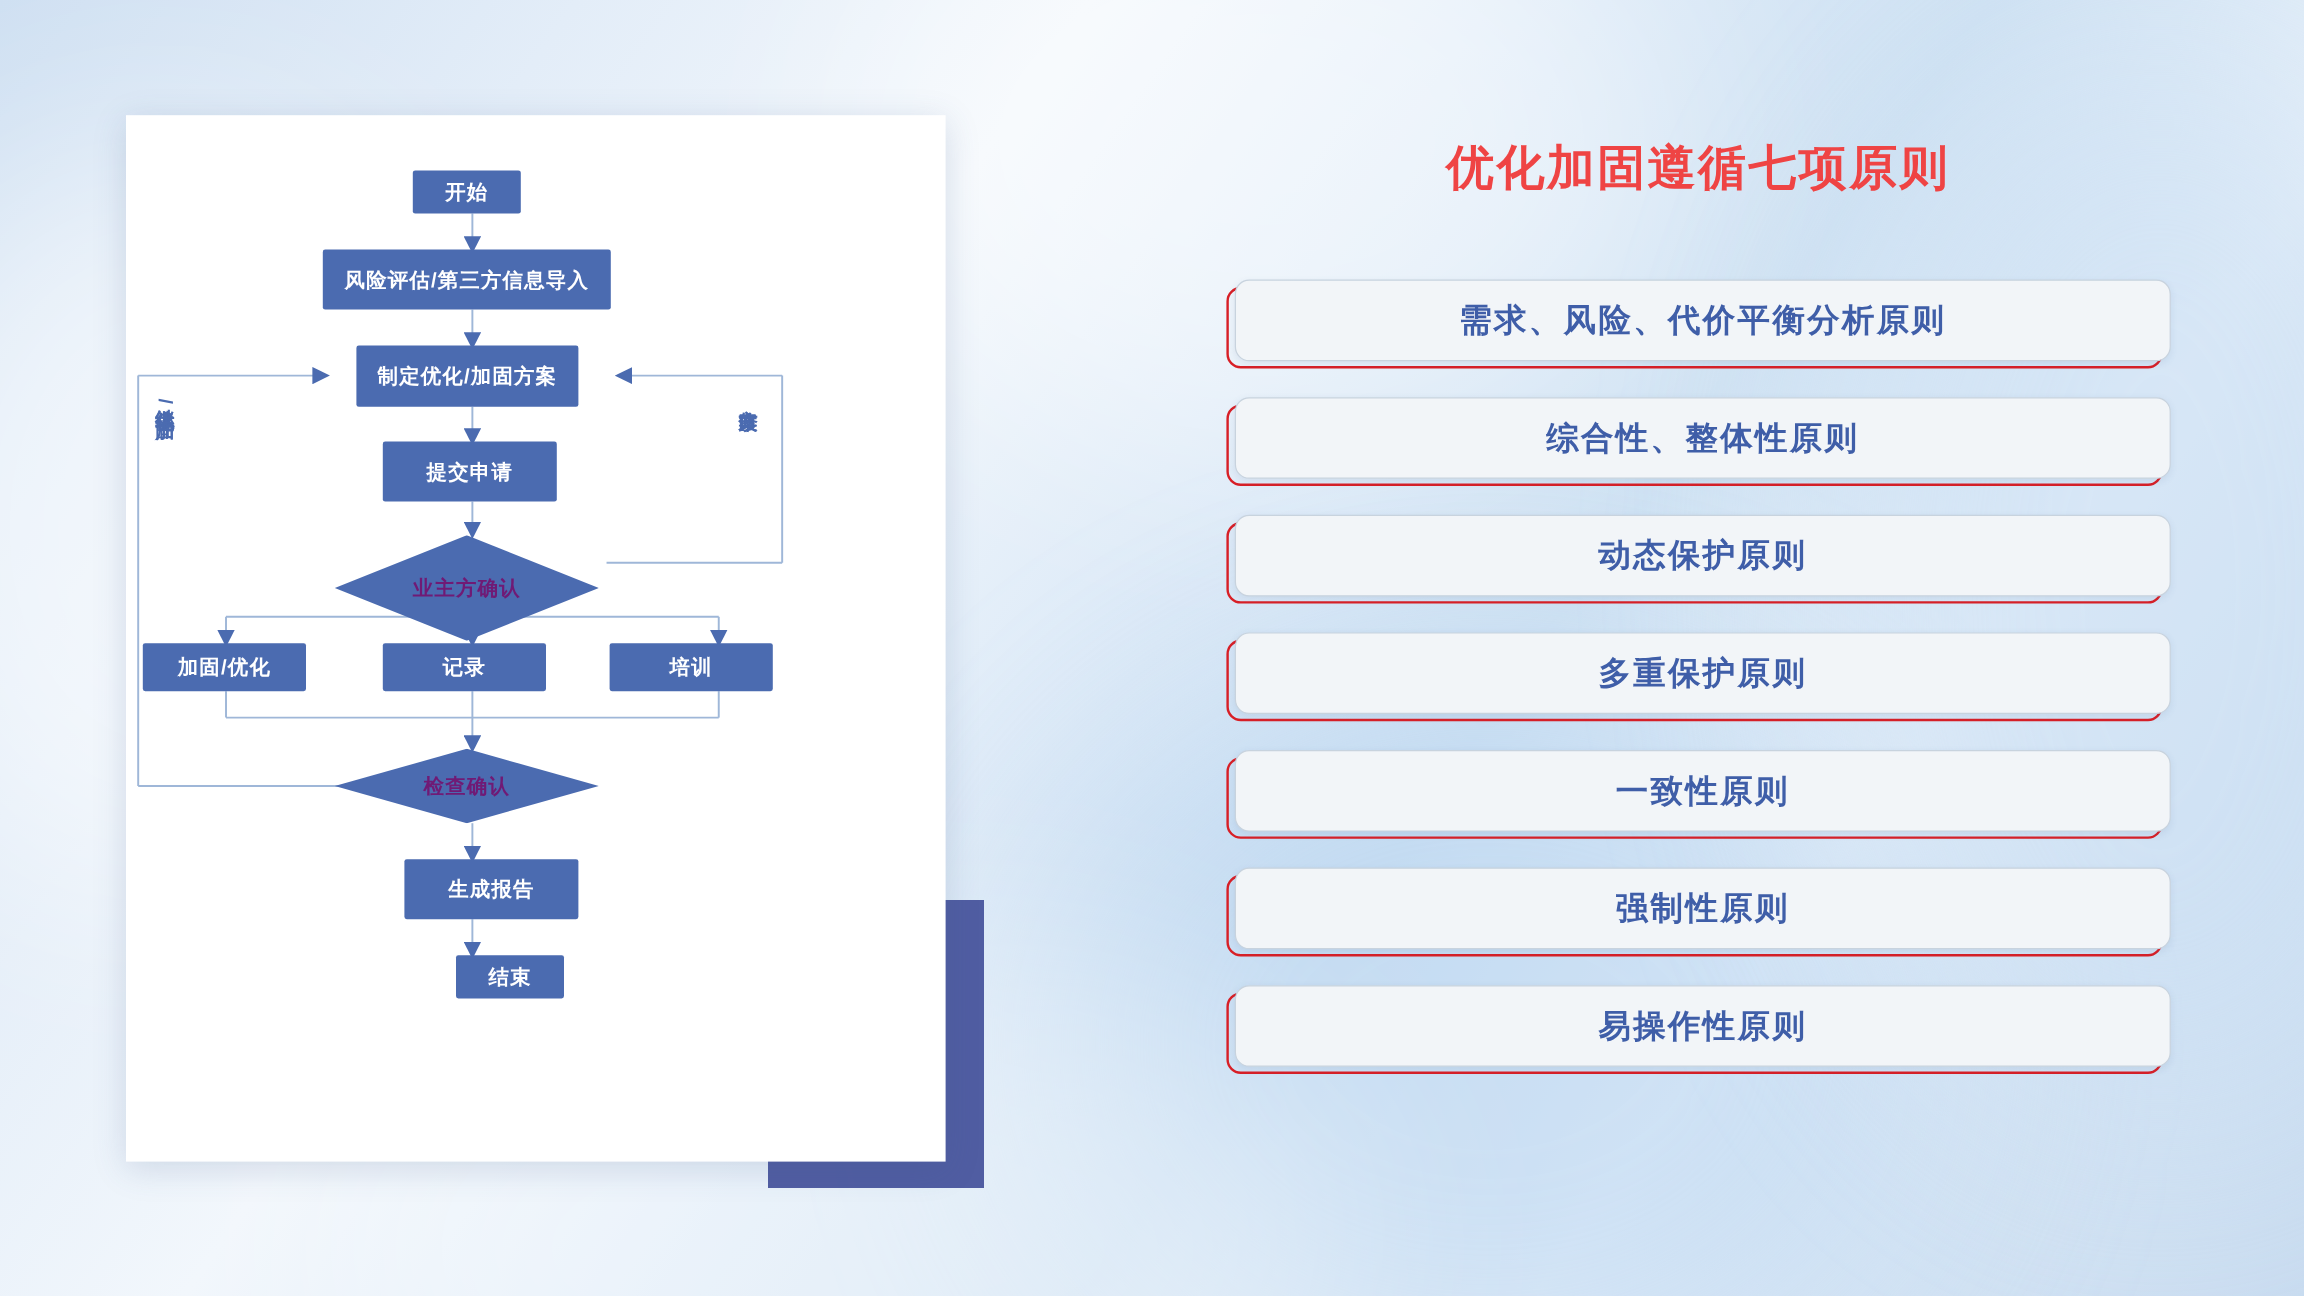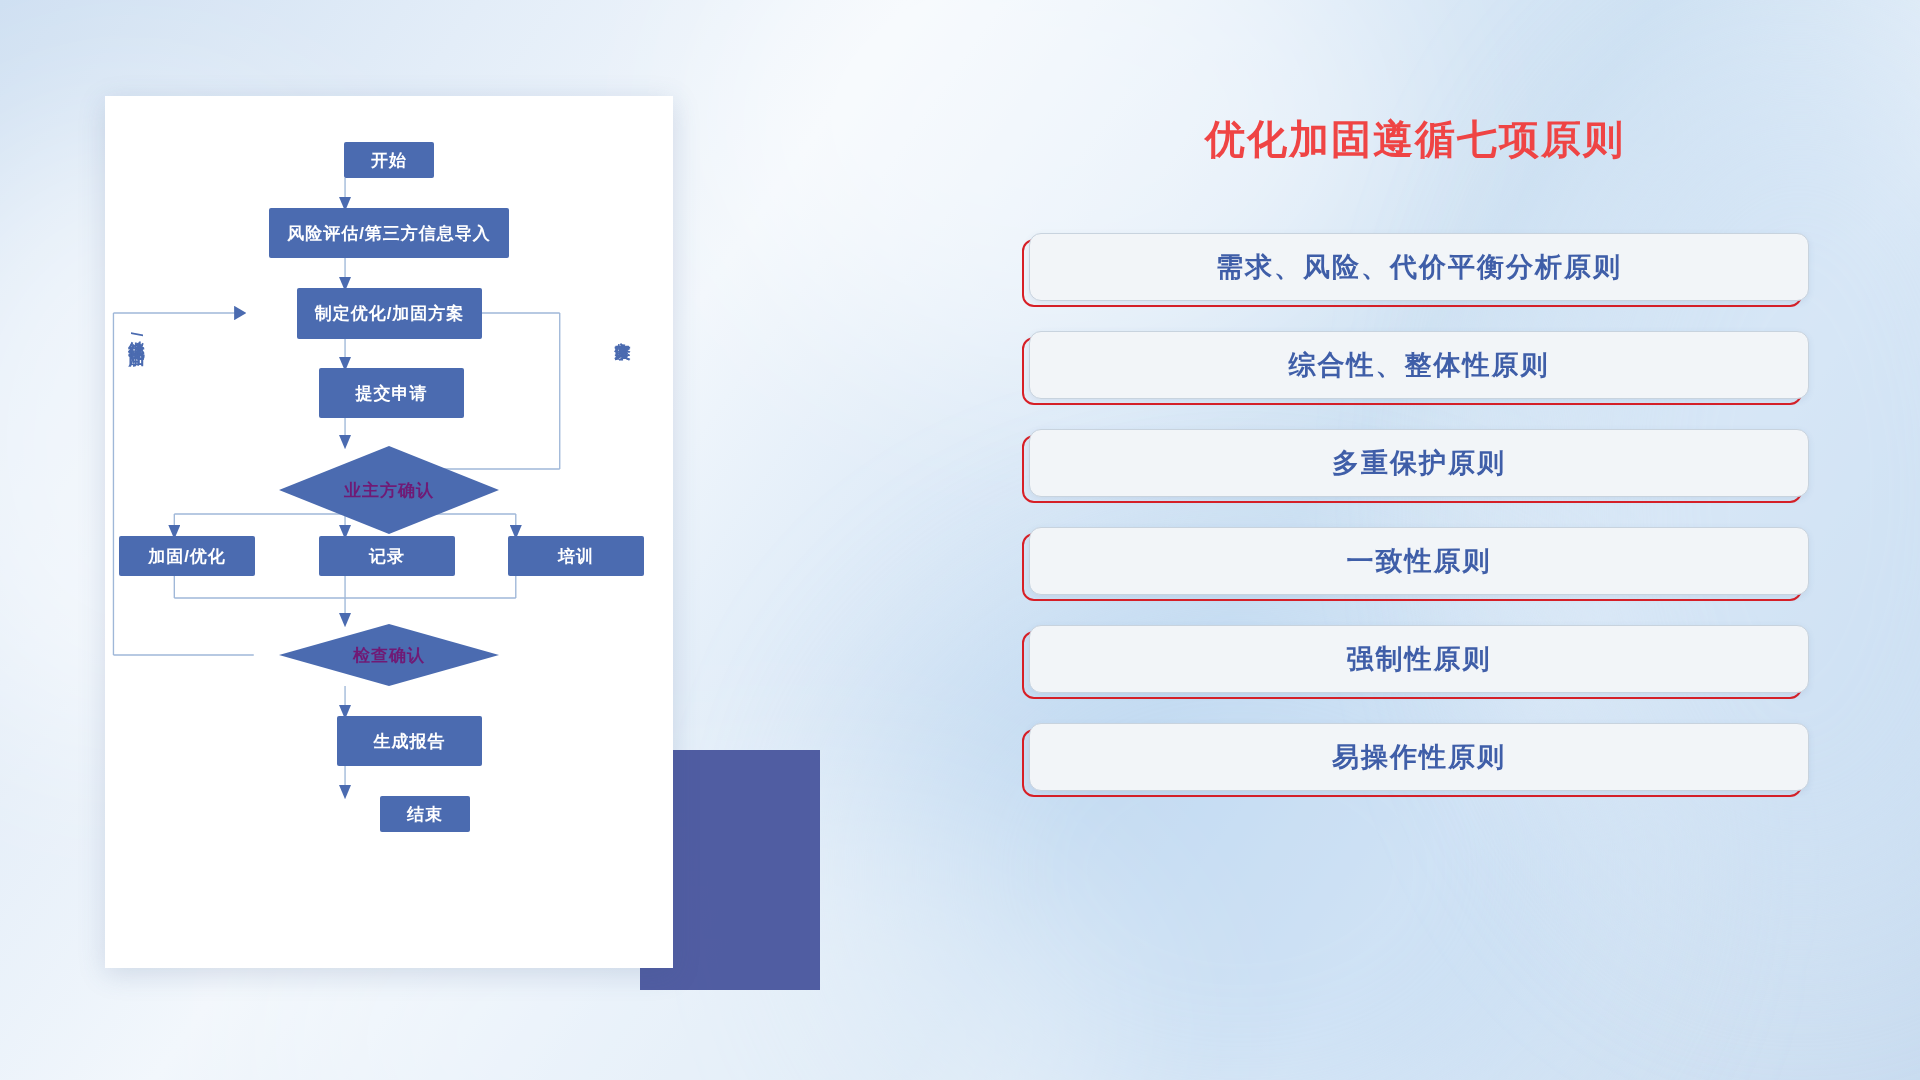--- a/index.html
+++ b/index.html
@@ -34,21 +34,21 @@
     top: 750px;
     width: 180px;
     height: 240px;
     background: #43509a;
     opacity: 0.92;
   }
   .flow-card {
     position: absolute;
     left: 105px;
     top: 96px;
-    width: 568px;
+    width: 683px;
     height: 872px;
     background: #ffffff;
     box-shadow: 0 6px 26px rgba(60,90,140,0.18);
   }
   .flow-inner {
     position: relative;
     width: 100%;
     height: 100%;
   }
 
@@ -278,20 +278,24 @@
   <div class="principle">
     <div class="principle-accent"></div>
     <div class="principle-face">需求、风险、代价平衡分析原则</div>
   </div>
 
   <div class="principle">
     <div class="principle-accent"></div>
     <div class="principle-face">综合性、整体性原则</div>
   </div>
 
+  <div class="principle">
+    <div class="principle-accent"></div>
+    <div class="principle-face">动态保护原则</div>
+  </div>
 
   <div class="principle">
     <div class="principle-accent"></div>
     <div class="principle-face">多重保护原则</div>
   </div>
 
   <div class="principle">
     <div class="principle-accent"></div>
     <div class="principle-face">一致性原则</div>
   </div>

